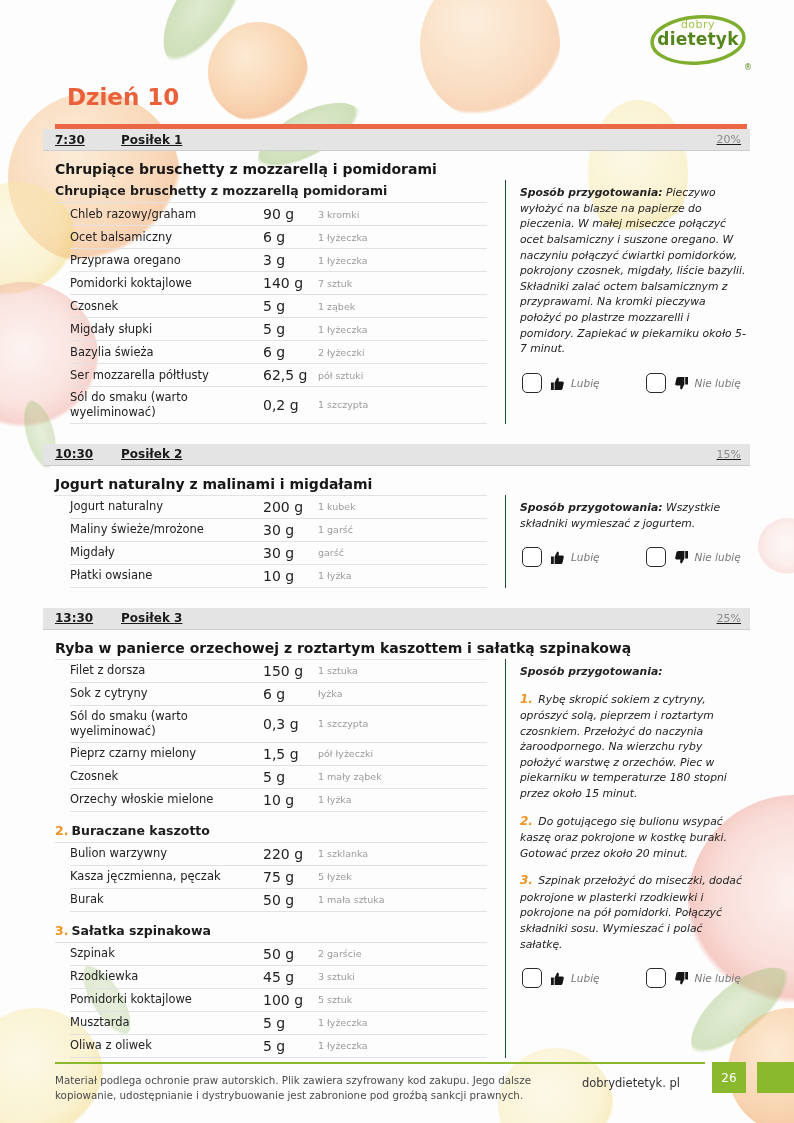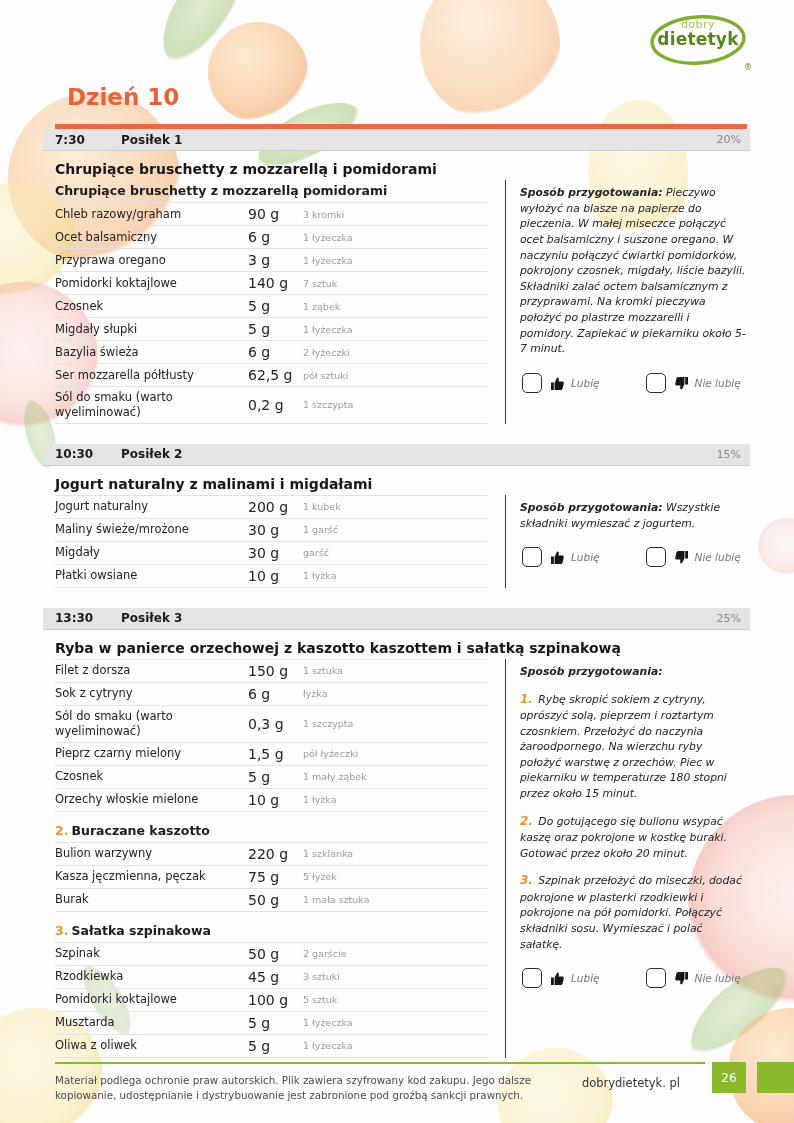--- a/index.html
+++ b/index.html
@@ -39,36 +39,36 @@
   
   .day-title{position:absolute;left:67px;top:84px;font-size:23px;font-weight:bold;color:var(--orange-text);}
 
   
   .content{position:absolute;left:43px;top:124px;width:707px;}
   .meal-section{margin-bottom:8px;}
   .accent-bar{display:none;height:5px;background:var(--orange);margin:0 3px 0 12px;}
   .meal-section.first .accent-bar{display:block;}
   .meal-header{display:flex;align-items:center;height:22px;background:var(--bar-gray);
     border-bottom:1px solid var(--bar-border);padding:0 9px 0 12px;
-    font-size:12px;font-weight:bold;color:#1a1a1a;}
+    font-size:12px;font-weight:bold;color:#1a1a1a;text-decoration:underline;}
   .meal-time{width:66px;}
   .meal-name{flex:1;}
   .meal-percent{font-weight:normal;font-size:11px;color:#8a8a8a;}
   .meal-title{font-size:14px;font-weight:bold;color:#171717;margin:10px 0 3px;padding-left:12px;}
   .meal-body{display:flex;align-items:stretch;padding-bottom:12px;}
   .left-col{width:462px;padding:0 18px 0 12px;}
   .right-col{flex:1;border-left:1px solid #14532d;padding:5px 4px 0 14px;font-style:italic;}
 
   .dish + .dish{margin-top:11px;}
   .dish-header{font-size:12.5px;font-weight:bold;color:#1c1c1c;margin:3px 0 4px;}
   .dish-number{color:#f09324;margin-right:3px;}
 
   .ing-table{border-top:1px solid var(--row-border);}
   .ing-row{display:flex;align-items:center;border-bottom:1px solid var(--row-border);
-    padding:3px 0;min-height:19px;}
+    padding:3px 0;min-height:19px;margin-left:15px;}
   .ing-name{width:193px;font-size:11.5px;color:#222;line-height:1.3;padding-right:8px;}
   .ing-amount{width:55px;font-size:14px;color:#222;}
   .ing-measure{flex:1;font-size:9.5px;color:var(--muted);}
 
   .prep-text{font-size:10.8px;line-height:1.45;color:#222;}
   .prep-label{font-weight:bold;}
   .prep-step{font-size:10.8px;line-height:1.45;color:#222;margin-top:11px;}
   .step-number{color:#f09324;font-weight:bold;font-size:12px;margin-right:2px;}
 
   .like-row{display:flex;align-items:center;margin-top:16px;}
@@ -295,21 +295,21 @@
     </div>
   </section>
 
   <section class="meal-section">
 
     <div class="meal-header">
       <span class="meal-time">13:30</span>
       <span class="meal-name">Posiłek 3</span>
       <span class="meal-percent">25%</span>
     </div>
-    <h2 class="meal-title">Ryba w panierce orzechowej z kaszotto kaszottem i sałatką szpinakową</h2>
+    <h2 class="meal-title">Ryba w panierce orzechowej z roztartym kaszottem i sałatką szpinakową</h2>
     <div class="meal-body">
       <div class="left-col">
   <div class="dish">
     <div class="ing-table">
   <div class="ing-row">
     <span class="ing-name">Filet z dorsza</span>
     <span class="ing-amount">150 g</span>
     <span class="ing-measure">1 sztuka</span>
   </div>
 

